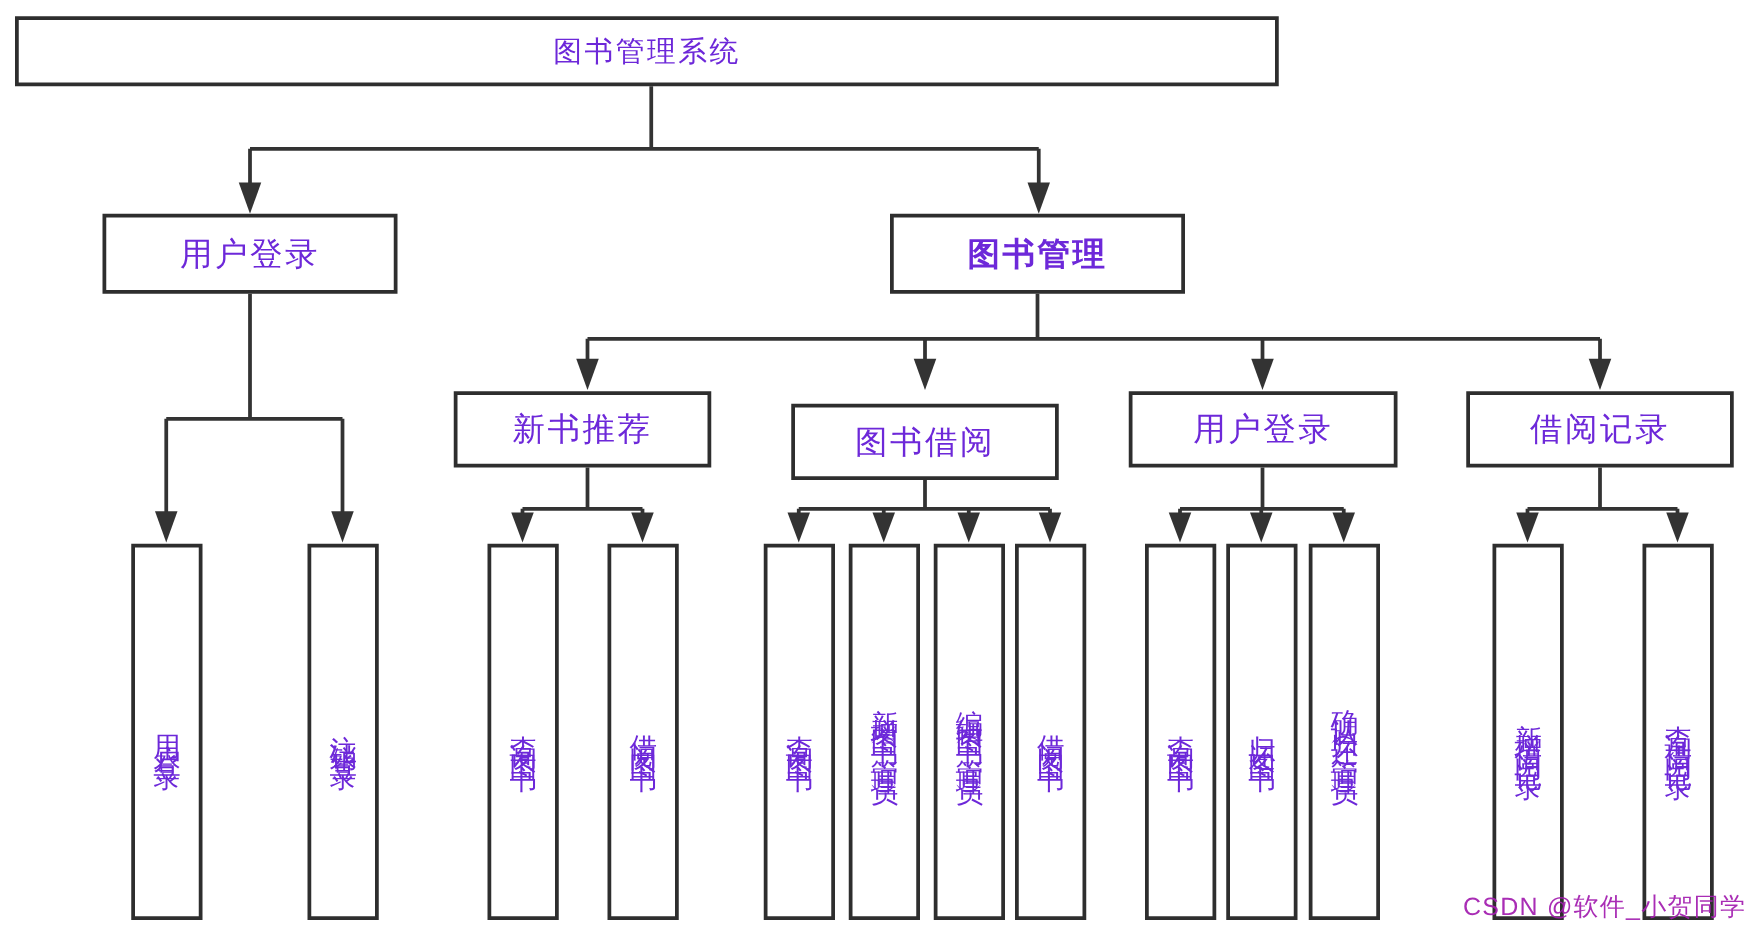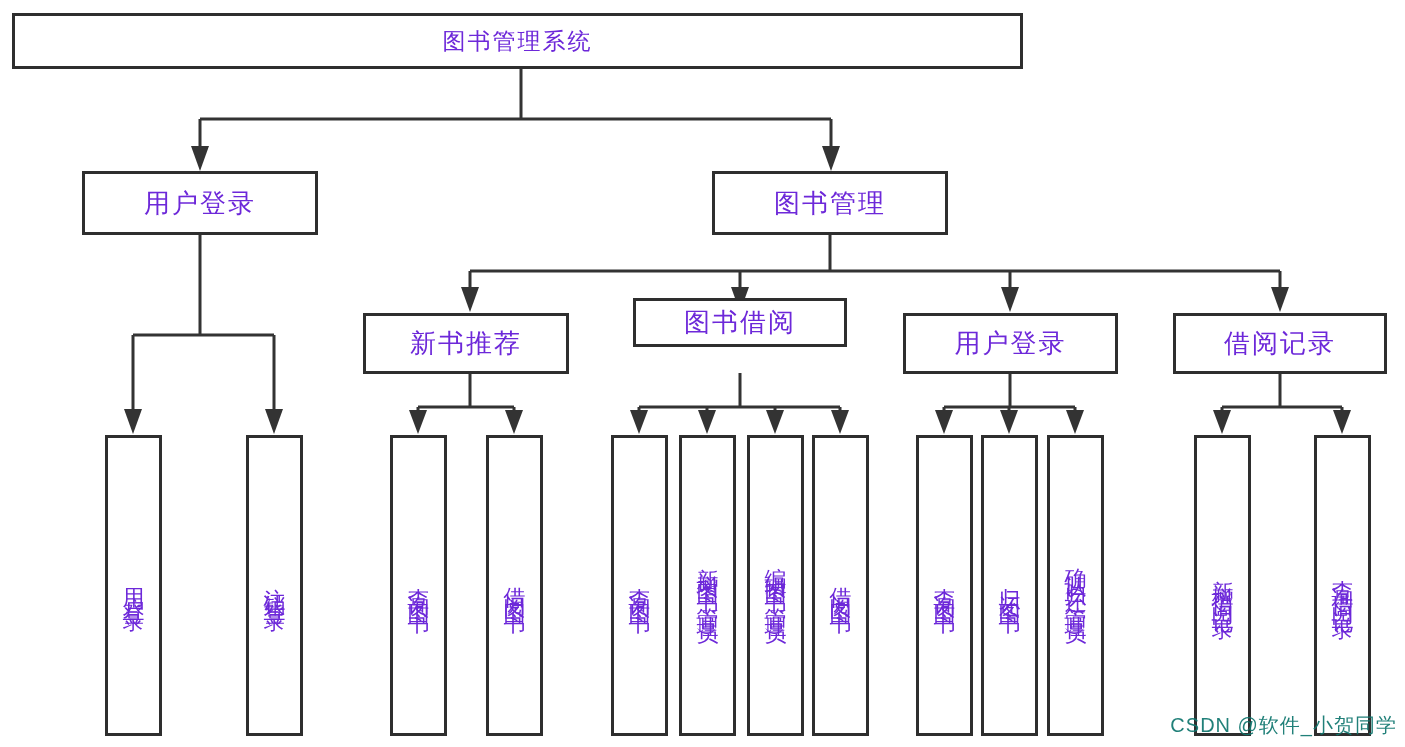--- a/index.html
+++ b/index.html
@@ -44,21 +44,21 @@
     text-orientation: mixed;
     letter-spacing: 8px;
     line-height: 1;
   }
   .watermark {
     position: absolute;
     right: 8px;
     bottom: 8px;
     font-size: 20px;
     letter-spacing: 1px;
-    color: #0f766e;
+    color: #a21caf;
     opacity: 0.92;
     z-index: 3;
     white-space: nowrap;
   }
 </style>
 </head>
 <body>
 
 <div class="stage">
 
@@ -105,24 +105,24 @@
       <polygon points="1066,410 1084,410 1075,434"></polygon>
 
       <polygon points="1213,410 1231,410 1222,434"></polygon>
       <polygon points="1333,410 1351,410 1342,434"></polygon>
     </g>
   </svg>
 
   <div class="node root" style="left:12px; top:13px; width:1011px; height:56px;">图书管理系统</div>
 
   <div class="node lvl2" style="left:82px; top:171px; width:236px; height:64px;">用户登录</div>
-  <div class="node lvl2" style="left:712px; top:171px; width:236px; height:64px;">图书管理</div>
+  <div class="node lvl2" style="left:712px; top:171px; width:236px; height:64px;font-weight:bold;">图书管理</div>
 
   <div class="node lvl3" style="left:363px; top:313px; width:206px; height:61px;">新书推荐</div>
-  <div class="node lvl3" style="left:633px; top:298px; width:214px; height:49px;">图书借阅</div>
+  <div class="node lvl3" style="left:633px; top:323px; width:214px; height:61px;">图书借阅</div>
   <div class="node lvl3" style="left:903px; top:313px; width:215px; height:61px;">用户登录</div>
   <div class="node lvl3" style="left:1173px; top:313px; width:214px; height:61px;">借阅记录</div>
 
   <div class="node leaf" style="left:105px;">
     <span class="vtext">用户登录</span>
   </div>
   <div class="node leaf" style="left:246px;">
     <span class="vtext">注销登录</span>
   </div>
 

